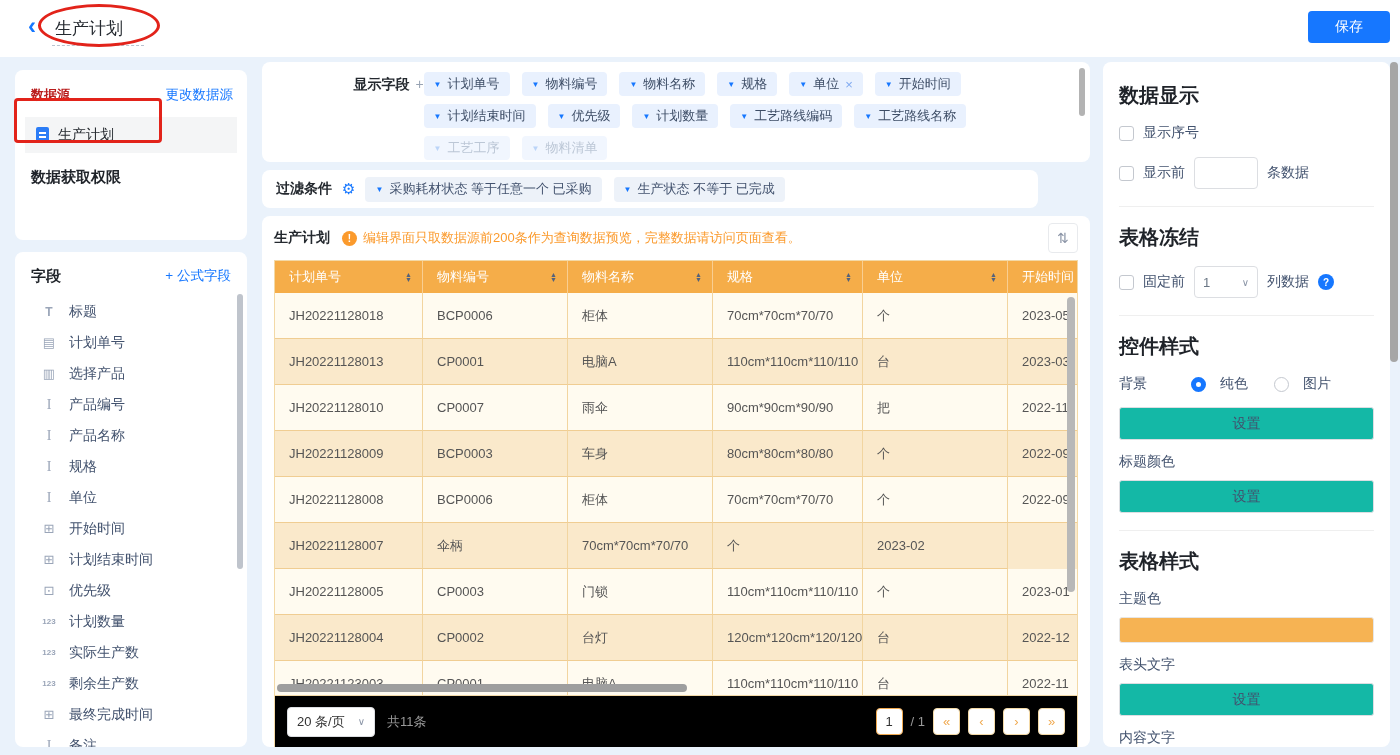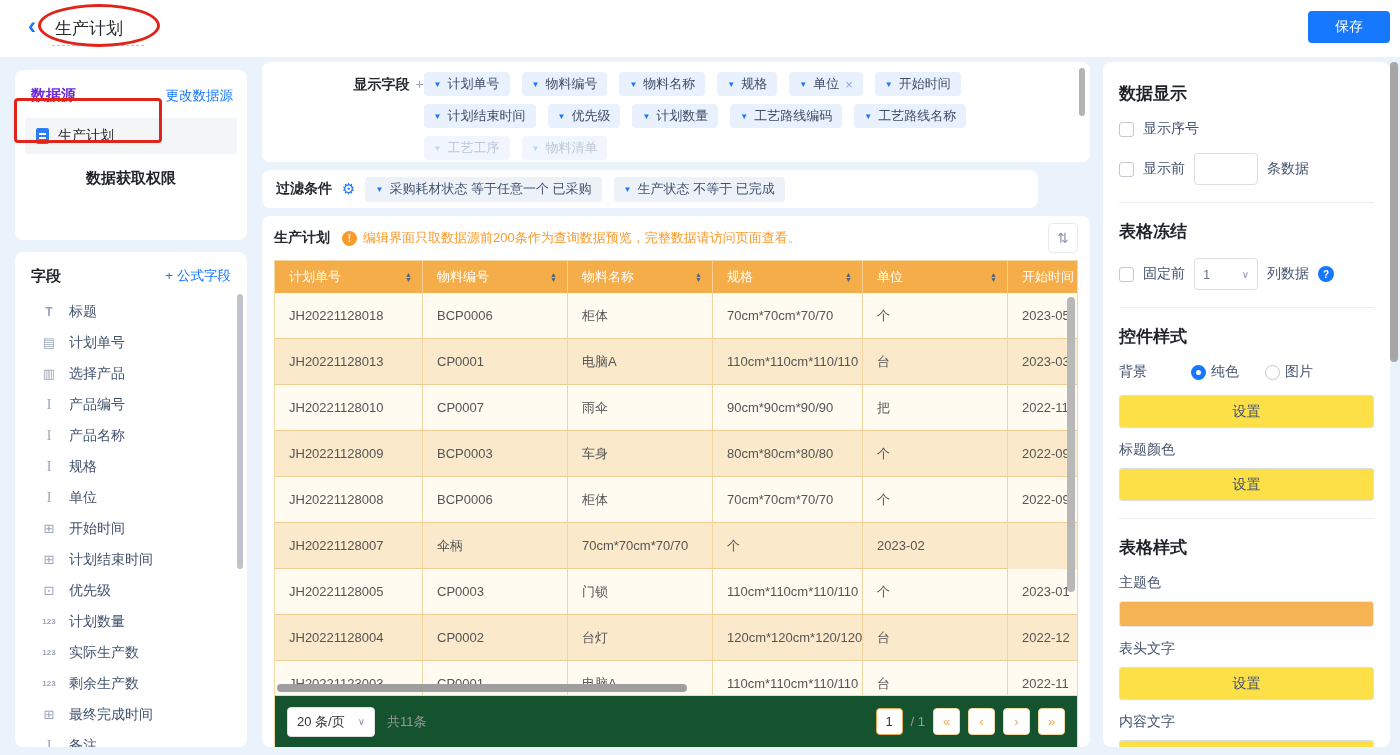--- a/index.html
+++ b/index.html
@@ -18,26 +18,26 @@
   .page-title{position:absolute;left:55px;top:17px;font-size:17px;color:#24292F;font-weight:500;}
   .title-dash{position:absolute;left:52px;top:45px;width:92px;border-top:1px dashed #B9C4D0;}
   .red-ellipse{position:absolute;left:38px;top:4px;width:122px;height:43px;border:3px solid #E2231A;border-radius:50%;pointer-events:none;z-index:9;}
   .save-btn{position:absolute;right:10px;top:11px;width:82px;height:32px;background:#1677FF;color:#fff;border:none;border-radius:4px;font-size:14px;}
 
   .card{background:#fff;border-radius:8px;}
 
   
   .left1{position:absolute;left:15px;top:70px;width:232px;height:170px;overflow:hidden;}
   .ds-head{display:flex;justify-content:space-between;align-items:center;padding:16px 14px 0 16px;}
-  .ds-title{font-size:15px;font-weight:700;color:#6d28d9;}
+  .ds-title{font-size:13px;font-weight:700;color:#b91c1c;}
   .link{color:#1677FF;font-size:13.5px;text-decoration:none;cursor:pointer;background:none;border:none;}
   .ds-item{margin:13px 10px 0 10px;height:36px;background:#F4F5F6;display:flex;align-items:center;gap:9px;padding:0 11px;font-size:14px;color:#24292F;cursor:pointer;}
   .doc-icon{width:13px;height:16px;background:#2B7CF6;border-radius:2px;position:relative;flex:0 0 13px;}
   .doc-icon::after{content:"";position:absolute;left:3px;top:5px;width:7px;height:2px;background:#fff;box-shadow:0 4px 0 #fff;}
-  .ds-perm-title{font-size:15px;font-weight:700;color:#1F2329;padding:15px 16px 0 16px;text-align:center;}
+  .ds-perm-title{font-size:15px;font-weight:700;color:#1F2329;padding:15px 16px 0 16px;}
   .perm-btn{display:block;margin:11px auto 0;width:200px;height:33px;background:#1677FF;color:#fff;border:none;border-radius:6px;font-size:15px;}
   .red-rect{position:absolute;left:14px;top:98px;width:148px;height:45px;border:3px solid #E2231A;border-radius:4px;pointer-events:none;z-index:9;}
 
   .left2{position:absolute;left:15px;top:252px;width:232px;bottom:8px;overflow:hidden;}
   .fields-head{display:flex;justify-content:space-between;align-items:flex-start;padding:15px 16px 6px 16px;}
   .fields-title{font-size:15px;font-weight:700;color:#1F2329;}
   .fields-list{padding:4px 0 0 24px;}
   .field-row{height:31px;display:flex;align-items:center;gap:10px;font-size:14px;color:#42526E;cursor:grab;}
   .f-icon{flex:0 0 20px;width:20px;text-align:center;color:#9AA5B8;font-size:13px;font-style:normal;}
   .number-field-icon{font-size:8px;font-weight:700;letter-spacing:0;}
@@ -82,46 +82,46 @@
   .th{display:flex;align-items:center;justify-content:space-between;padding:0 10px 0 14px;color:#fff;font-size:13px;border-right:1px solid rgba(255,255,255,.4);cursor:pointer;}
   .sorter{display:flex;flex-direction:column;line-height:5.5px;font-size:7px;color:#54627B;cursor:pointer;}
   .sorter i{font-style:normal;}
   .tbody{flex:1 1 auto;overflow:hidden;position:relative;}
   .tr{height:46px;}
   .tr:nth-child(odd){background:#FFFBF0;}
   .tr:nth-child(even){background:#FAE9CB;}
   .td{display:flex;align-items:center;padding:0 8px 0 14px;font-size:13px;color:#555;border-right:1px solid #F2D5A0;border-bottom:1px solid #F0CD92;white-space:nowrap;overflow:hidden;}
   .sb-v{position:absolute;right:2px;top:4px;width:8px;height:295px;background:#B8B8B8;border-radius:4px;z-index:3;}
   .sb-h{position:absolute;left:2px;bottom:3px;width:410px;height:8px;background:#9E9E9E;border-radius:4px;z-index:3;}
-  .pager{flex:0 0 52px;border-top:1px solid #F3D9A6;display:flex;align-items:center;gap:12px;padding:0 12px;background:#14532d;}
+  .pager{flex:0 0 52px;border-top:1px solid #F3D9A6;display:flex;align-items:center;gap:12px;padding:0 12px;background:#000000;}
   .size-select{width:88px;height:30px;border:1px solid #DCDEE2;border-radius:4px;display:flex;align-items:center;justify-content:space-between;padding:0 9px;font-size:13px;color:#333;cursor:pointer;background:#fff;}
   .size-select .chev{color:#8A94A6;font-size:10px;font-style:normal;}
   .total{color:#999;font-size:13px;}
   .pager-right{margin-left:auto;display:flex;align-items:center;gap:8px;}
   .pg-input{width:27px;height:27px;border:1px solid #F0A94F;border-radius:4px;text-align:center;font-size:13px;color:#333;}
   .of{color:#999;font-size:13px;}
   .pg-btn{width:27px;height:27px;border:1px solid #F3D9A6;border-radius:4px;background:#fff;color:#F0A94F;font-size:13px;padding:0;line-height:1;}
 
   
   .rpanel{position:absolute;left:1103px;top:62px;width:287px;bottom:8px;background:#fff;border-radius:8px;padding:20px 16px;overflow:hidden;font-size:14px;color:#42526E;}
-  .sec-title{font-size:17px;font-weight:700;color:#1F2329;margin-bottom:15px;}
+  .sec-title{font-size:20px;font-weight:700;color:#1F2329;margin-bottom:15px;}
   .rrow{display:flex;align-items:center;gap:9px;margin-bottom:15px;}
   .cb{width:15px;height:15px;border:1px solid #C4C8CF;border-radius:3px;background:#fff;flex:0 0 15px;cursor:pointer;}
   .num-input{width:64px;height:32px;border:1px solid #DCDEE2;border-radius:4px;padding:0 6px;font-size:13px;}
   .mini-select{width:64px;height:32px;border:1px solid #DCDEE2;border-radius:4px;display:flex;align-items:center;justify-content:space-between;padding:0 8px;color:#6B7785;font-size:13px;cursor:pointer;background:#fff;}
   .mini-select .chev{color:#8A94A6;font-size:10px;font-style:normal;}
   .help{width:16px;height:16px;border-radius:50%;background:#1677FF;color:#fff;font-size:10px;font-weight:700;display:inline-flex;align-items:center;justify-content:center;font-style:normal;cursor:pointer;}
   .divider{border-top:1px solid #EFEFEF;margin:17px 0;}
   .radio{width:15px;height:15px;border-radius:50%;flex:0 0 15px;cursor:pointer;}
   .radio.on{border:5px solid #1677FF;background:#fff;}
   .radio.off{border:1px solid #C4C8CF;background:#fff;}
   .bg-row{display:flex;align-items:center;margin-bottom:14px;}
   .bg-row .bg-label{width:72px;}
-  .bg-opt{display:flex;align-items:center;gap:5px;margin-right:26px;cursor:pointer;text-align:right;}
-  .set-btn{display:block;width:100%;height:33px;border:1px solid #DCDEE2;border-radius:3px;background:#fde047;font-size:14px;color:#42526E;margin-bottom:13px;}
+  .bg-opt{display:flex;align-items:center;gap:14px;margin-right:26px;cursor:pointer;text-align:right;}
+  .set-btn{display:block;width:100%;height:33px;border:1px solid #DCDEE2;border-radius:3px;background:#14b8a6;font-size:14px;color:#42526E;margin-bottom:13px;}
   .sub-label{margin:1px 0 9px;}
   .swatch{height:26px;background:#F6B353;border:1px solid #E6E6E6;border-radius:3px;margin-bottom:13px;cursor:pointer;}
 </style>
 </head>
 <body>
 
 <div class="topbar">
   <button class="back">‹</button>
   <span class="page-title">生产计划</span>
   <span class="title-dash"></span>

